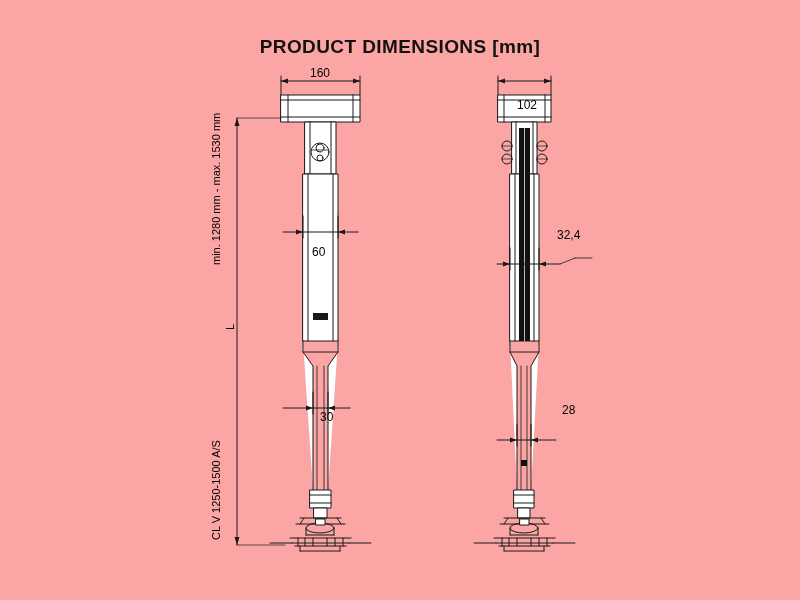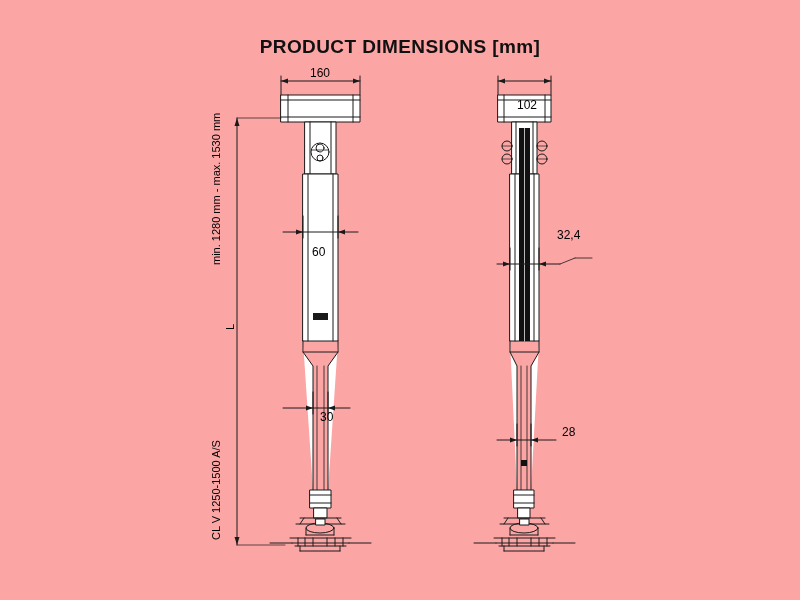--- a/index.html
+++ b/index.html
@@ -258,19 +258,19 @@
 
     </g>
   </svg>
 
   <div class="dimtext" style="left:310px; top:66px;">160</div>
   <div class="dimtext" style="left:312px; top:217px;margin-top:28px;">60</div>
   <div class="dimtext" style="left:284px; top:410px;margin-left:36px;">30</div>
 
   <div class="dimtext" style="left:517px; top:50px;margin-top:48px;">102</div>
   <div class="dimtext" style="left:557px; top:228px;">32,4</div>
-  <div class="dimtext" style="left:562px; top:425px;">28</div>
+  <div class="dimtext" style="left:562px; top:403px;">28</div>
 
   <div class="vlabel rot" style="left:224px; top:330px;">L</div>
   <div class="vlabel rot" style="left:210px; top:265px;">min. 1280 mm - max. 1530 mm</div>
   <div class="vlabel rot" style="left:210px; top:540px;">CL V 1250-1500 A/S</div>
 
 </div>
 
 </body></html>

